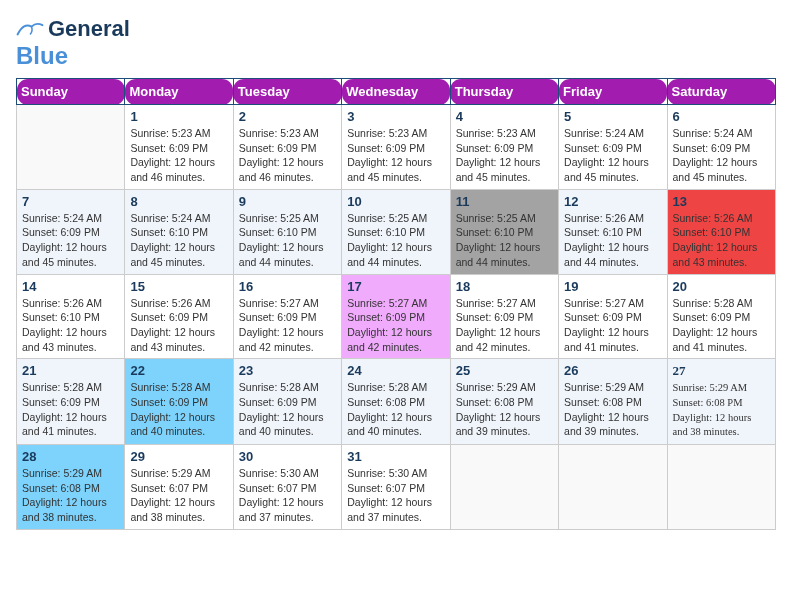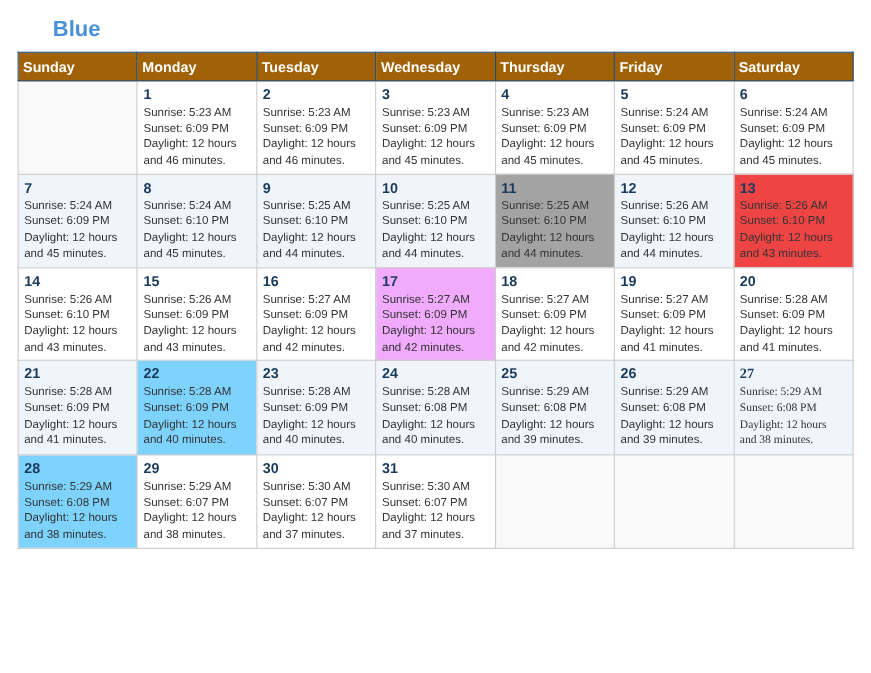--- a/index.html
+++ b/index.html
@@ -81,29 +81,37 @@
     .empty-cell {
       background: #f9f9f9;
     }
     tr:nth-child(even) td {
       background: #f5f8fc;
     }
     tr:nth-child(odd) td {
       background: #fff;
     }
     .calendar thead tr th {
-      background: #a16207;
+      background: #a21caf;
+      border-radius: 11px;
     }
   </style>
 </head>
 <body>
 
 <div class="header">
   <div class="logo">
-    <span style="font-size:20px;font-weight:bold;color:#4a90d9;margin-left:32px;">Blue</span>
+    <div class="logo-row">
+      <svg class="logo-bird" viewBox="0 0 36 22" xmlns="http://www.w3.org/2000/svg">
+        <path d="M2 18 Q10 2 20 8 Q26 2 34 6" stroke="#4a90d9" stroke-width="2.5" fill="none" stroke-linecap="round"></path>
+        <path d="M20 8 Q22 14 18 18" stroke="#4a90d9" stroke-width="2" fill="none"></path>
+      </svg>
+      <span style="font-size:22px;font-weight:bold;color:#1a3a5c;">General</span>
+    </div>
+    <span style="font-size:24px;font-weight:bold;color:#4a90d9;">Blue</span>
   </div>
   <div class="title-block">
     <div class="month-title"></div>
     <div class="location-title"></div>
   </div>
 </div>
 
 <table class="calendar">
   <thead>
     <tr>

